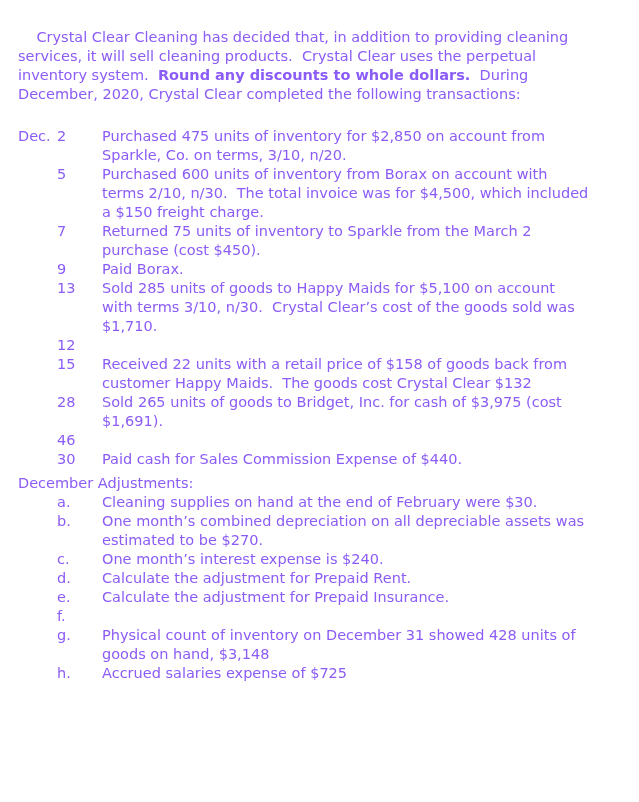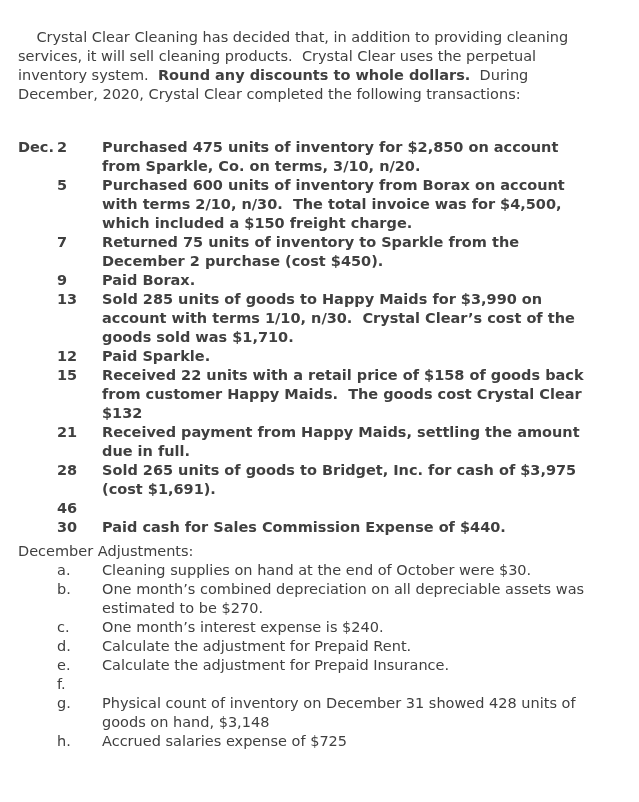--- a/index.html
+++ b/index.html
@@ -6,32 +6,32 @@
     margin: 0;
     padding: 0;
     background: #ffffff;
   }
   .page {
     width: 639px;
     height: 802px;
     box-sizing: border-box;
     padding: 9px 18px 10px 18px;
     background: #ffffff;
-    color: #404040;
+    color: #8b5cf6;
     font-family: "DejaVu Sans", "Liberation Sans", sans-serif;
     font-size: 14.5px;
     line-height: 19px;
     overflow: hidden;
   }
   .intro {
     width: 578px;
     white-space: pre-wrap;
   }
   .intro .bold { font-weight: bold; }
-  .tx-list { margin-top: 15px; font-weight: bold; }
+  .tx-list { margin-top: 4px; }
   .row { display: flex; align-items: flex-start; }
   .col-prefix {
     width: 39px;
     flex: 0 0 39px;
     white-space: pre-wrap;
   }
   .col-day {
     width: 45px;
     flex: 0 0 45px;
     white-space: pre-wrap;
@@ -62,46 +62,40 @@
       <div class="col-text">Purchased 475 units of inventory for $2,850 on account from Sparkle, Co. on terms, 3/10, n/20.</div>
     </div>
     <div class="row">
       <div class="col-prefix"></div>
       <div class="col-day">5</div>
       <div class="col-text">Purchased 600 units of inventory from Borax on account with terms 2/10, n/30.  The total invoice was for $4,500, which included a $150 freight charge.</div>
     </div>
     <div class="row">
       <div class="col-prefix"></div>
       <div class="col-day">7</div>
-      <div class="col-text">Returned 75 units of inventory to Sparkle from the December 2 purchase (cost $450).</div>
+      <div class="col-text">Returned 75 units of inventory to Sparkle from the March 2 purchase (cost $450).</div>
     </div>
     <div class="row">
       <div class="col-prefix"></div>
       <div class="col-day">9</div>
       <div class="col-text">Paid Borax.</div>
     </div>
     <div class="row">
       <div class="col-prefix"></div>
       <div class="col-day">13</div>
-      <div class="col-text">Sold 285 units of goods to Happy Maids for $3,990 on account with terms 1/10, n/30.  Crystal Clear’s cost of the goods sold was $1,710.</div>
+      <div class="col-text">Sold 285 units of goods to Happy Maids for $5,100 on account with terms 3/10, n/30.  Crystal Clear’s cost of the goods sold was $1,710.</div>
     </div>
     <div class="row">
       <div class="col-prefix"></div>
       <div class="col-day">12</div>
-      <div class="col-text">Paid Sparkle.</div>
     </div>
     <div class="row">
       <div class="col-prefix"></div>
       <div class="col-day">15</div>
       <div class="col-text">Received 22 units with a retail price of $158 of goods back from customer Happy Maids.  The goods cost Crystal Clear $132</div>
-    </div>
-    <div class="row">
-      <div class="col-prefix"></div>
-      <div class="col-day">21</div>
-      <div class="col-text">Received payment from Happy Maids, settling the amount due in full.</div>
     </div>
     <div class="row">
       <div class="col-prefix"></div>
       <div class="col-day">28</div>
       <div class="col-text">Sold 265 units of goods to Bridget, Inc. for cash of $3,975 (cost $1,691).</div>
     </div>
     <div class="row">
       <div class="col-prefix"></div>
       <div class="col-day">46</div>
     </div>
@@ -111,21 +105,21 @@
       <div class="col-text">Paid cash for Sales Commission Expense of $440.</div>
     </div>
   </div>
 
   <div class="adjustments-heading">December Adjustments:</div>
 
   <div class="adj-list">
     <div class="row">
       <div class="col-prefix"></div>
       <div class="col-day">a.</div>
-      <div class="col-text">Cleaning supplies on hand at the end of October were $30.</div>
+      <div class="col-text">Cleaning supplies on hand at the end of February were $30.</div>
     </div>
     <div class="row">
       <div class="col-prefix"></div>
       <div class="col-day">b.</div>
       <div class="col-text">One month’s combined depreciation on all depreciable assets was estimated to be $270.</div>
     </div>
     <div class="row">
       <div class="col-prefix"></div>
       <div class="col-day">c.</div>
       <div class="col-text">One month’s interest expense is $240.</div>

